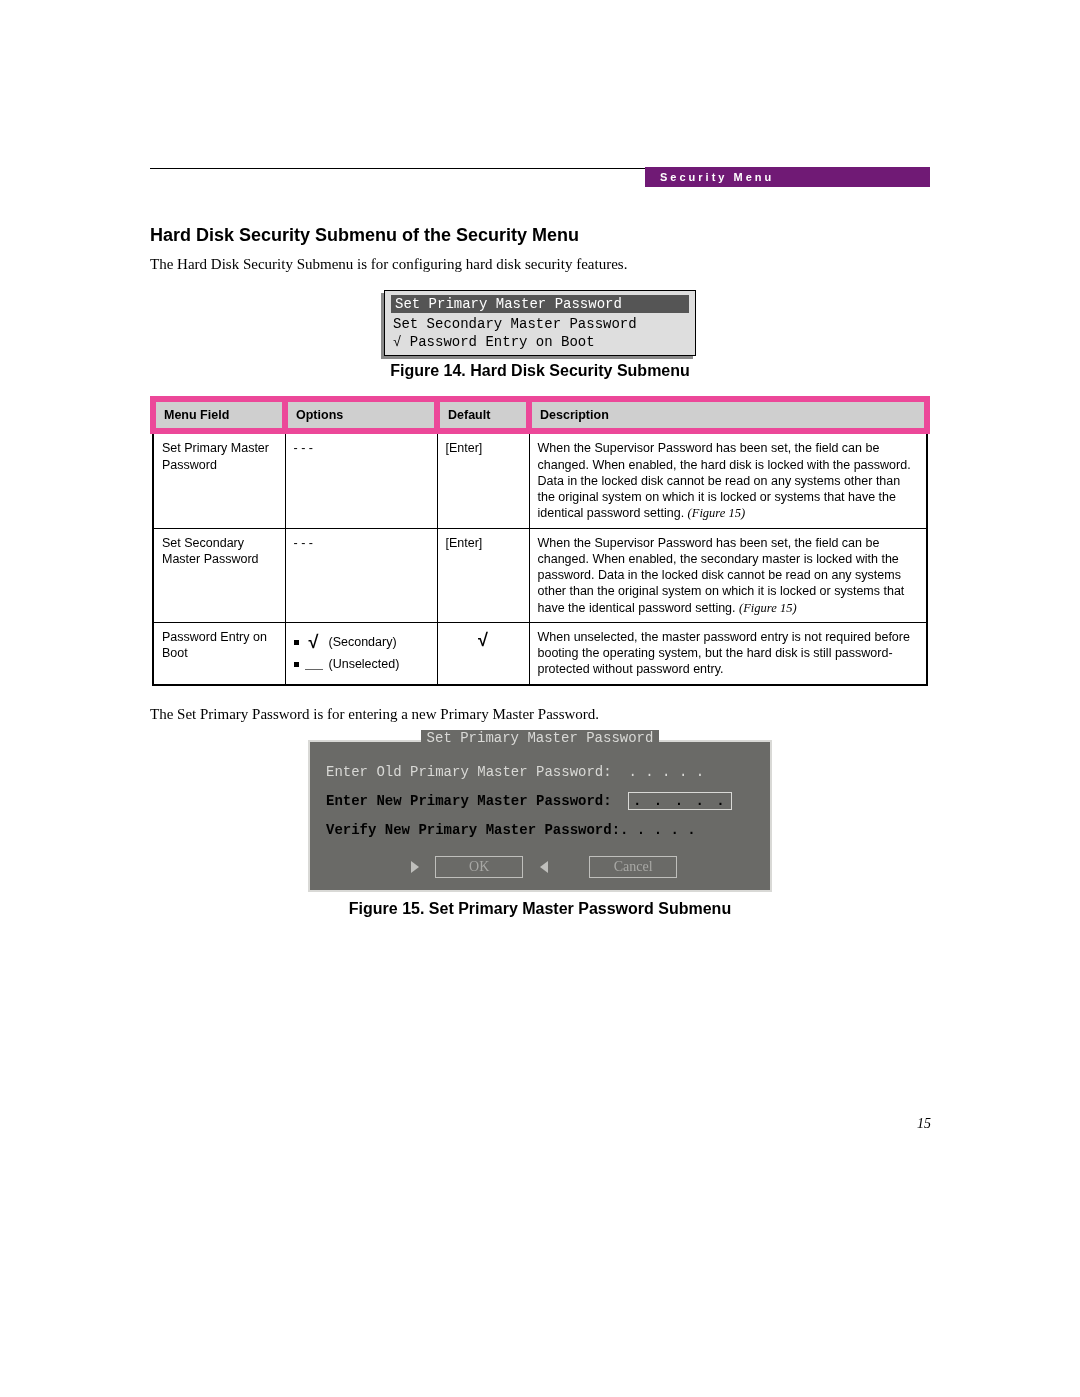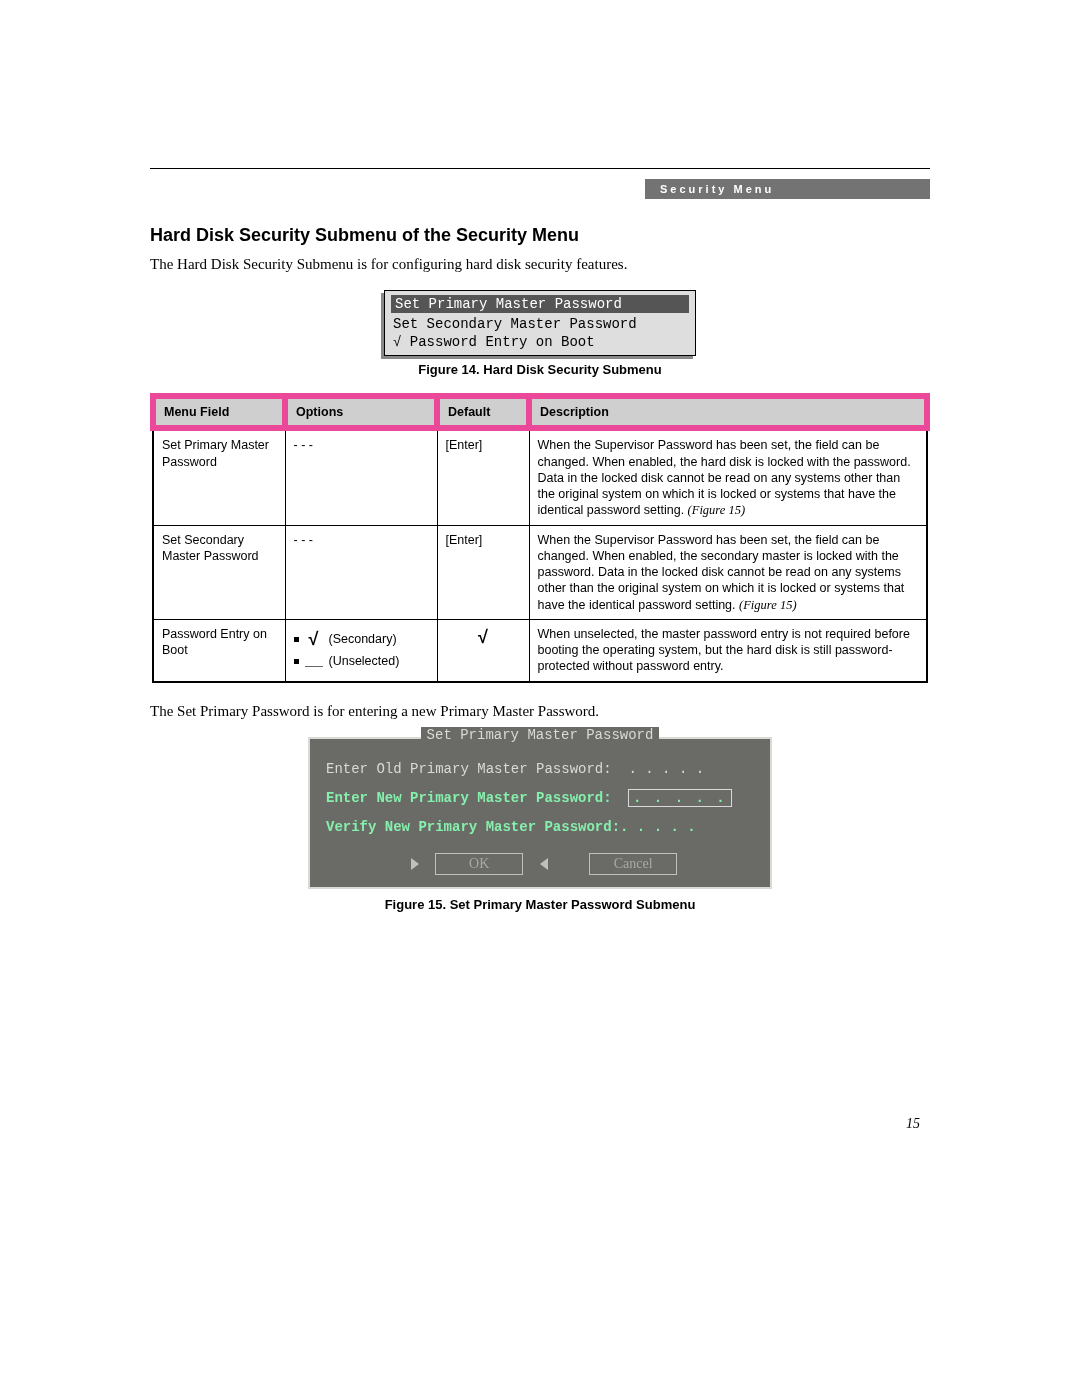--- a/index.html
+++ b/index.html
@@ -18,25 +18,25 @@
   }
   .hr-top {
     position: absolute;
     top: 168px;
     left: 150px;
     right: 150px;
     border-top: 1px solid #000;
   }
   .header-tag {
     position: absolute;
-    top: 179px;
+    top: 167px;
     right: 150px;
     width: 285px;
     height: 20px;
-    background: #737373;
+    background: #701a75;
     color: #fff;
     font-family: Arial, Helvetica, sans-serif;
     font-size: 11px;
     letter-spacing: 3px;
     font-weight: bold;
     line-height: 20px;
     padding-left: 15px;
     box-sizing: border-box;
   }
   .content {
@@ -68,21 +68,21 @@
   .submenu14 .row { padding: 1px 8px; white-space: pre; }
   .submenu14 .selected {
     background: #555;
     color: #fff;
     margin: 2px 6px;
     padding: 1px 4px;
   }
   .fig-caption {
     text-align: center;
     font-family: Arial, Helvetica, sans-serif;
-    font-size: 13px;
+    font-size: 16px;
     font-weight: bold;
     margin: 4px 0 16px 0;
   }
   .table-title {
     text-align: center;
     font-family: Arial, Helvetica, sans-serif;
     font-size: 14.5px;
     font-weight: bold;
     margin: 0 0 12px 0;
   }
@@ -136,21 +136,21 @@
     background: #6a6a67;
     padding: 0 6px;
     position: relative;
     top: -10px;
   }
   .dialog15 .dlg-row {
     padding: 6px 16px;
     white-space: nowrap;
   }
   .dialog15 .hl {
-    color: #86efac;
+    color: #000000;
     font-weight: bold;
   }
   .dialog15 .inbox {
     display: inline-block;
     border: 1px solid #d9d9d6;
     padding: 0 4px;
     margin-left: 8px;
     letter-spacing: 2px;
   }
   .dialog15 .btnrow {
@@ -171,21 +171,21 @@
   .dialog15 .arrow {
     display:inline-block;
     width:0; height:0;
     vertical-align: middle;
     margin: 0 8px;
   }
   .arrow-r { border-top:6px solid transparent; border-bottom:6px solid transparent; border-left:8px solid #bfbfbc; }
   .arrow-l { border-top:6px solid transparent; border-bottom:6px solid transparent; border-right:8px solid #bfbfbc; }
   .pagenum {
     position: absolute;
-    right: 160px;
+    right: 149px;
     bottom: 265px;
     font-style: italic;
     font-family: Georgia, serif;
     font-size: 14px;
   }
 </style>
 </head>
 <body>
 
 <div class="page">

